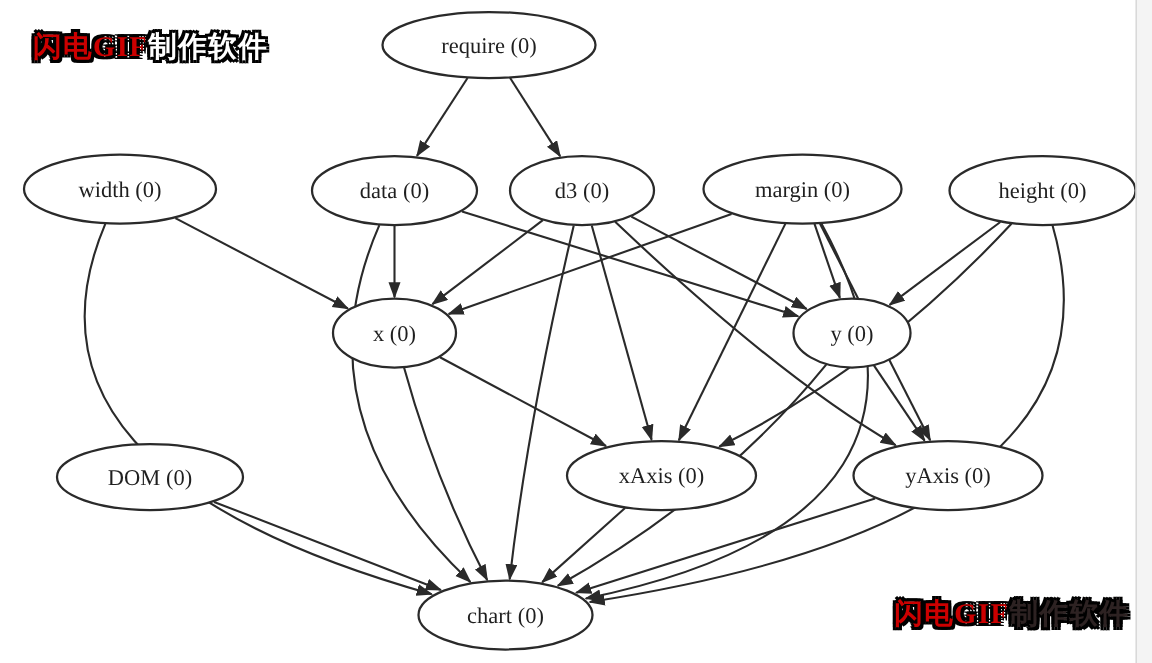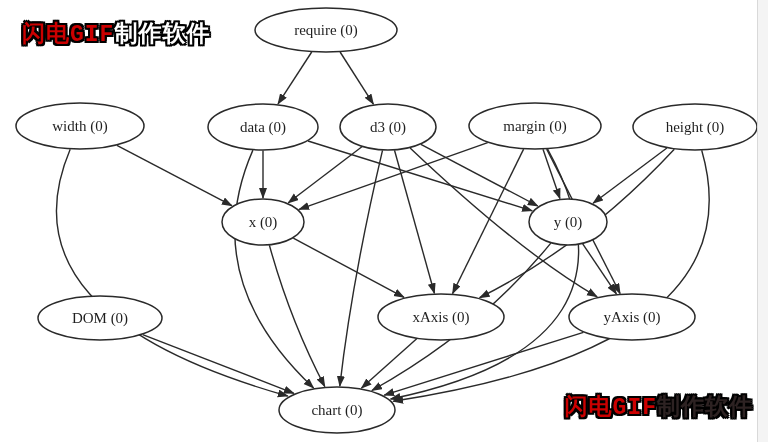--- a/index.html
+++ b/index.html
@@ -8,22 +8,22 @@
     overflow:hidden;font-family:"Liberation Sans",sans-serif;
   }
   .graph-svg{position:absolute;left:0;top:0;}
   .node-label{
     font-family:"Liberation Serif","DejaVu Serif",serif;
     font-size:15px;fill:#1f1f1f;
   }
   .edge-path{fill:none;stroke:#2a2a2a;stroke-width:1.4px;}
   .node-ellipse{fill:#ffffff;stroke:#2a2a2a;stroke-width:1.5px;}
   .watermark{
-    position:absolute;font-family:Liberation Mono, monospace;
-    font-weight:bold;font-size:23px;letter-spacing:1px;white-space:nowrap;
+    position:absolute;font-family:Liberation Serif, serif;
+    font-weight:bold;font-size:19px;letter-spacing:1px;white-space:nowrap;
     text-shadow:-2px -2px 0 #000, 2px -2px 0 #000, -2px 2px 0 #000, 2px 2px 0 #000,
                 -2px 0 0 #000, 2px 0 0 #000, 0 -2px 0 #000, 0 2px 0 #000;
   }
   .wm-top-left{left:22px;top:18px;}
   .wm-bottom-right{right:15px;bottom:20px;}
   .right-strip{
     position:absolute;top:0;right:0;width:10px;height:442px;
     background:#f4f4f4;border-left:1px solid #d9d9d9;
   }
 </style>

